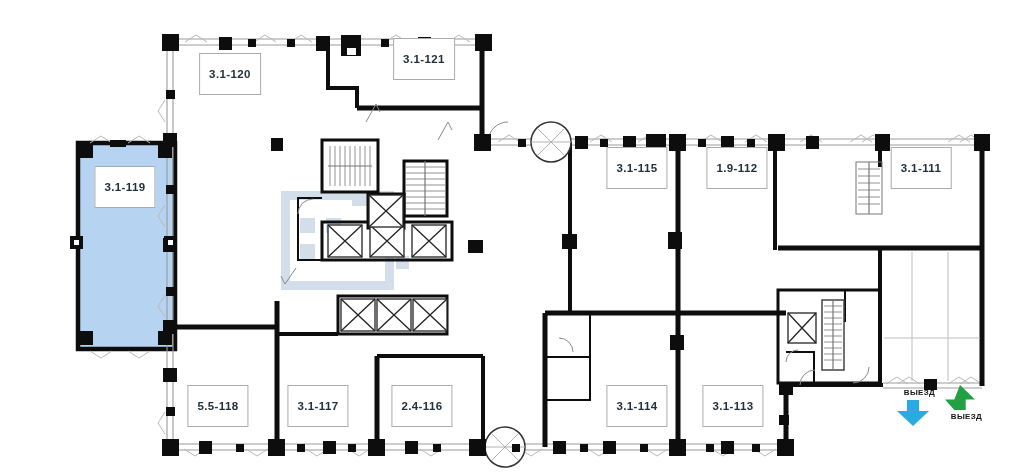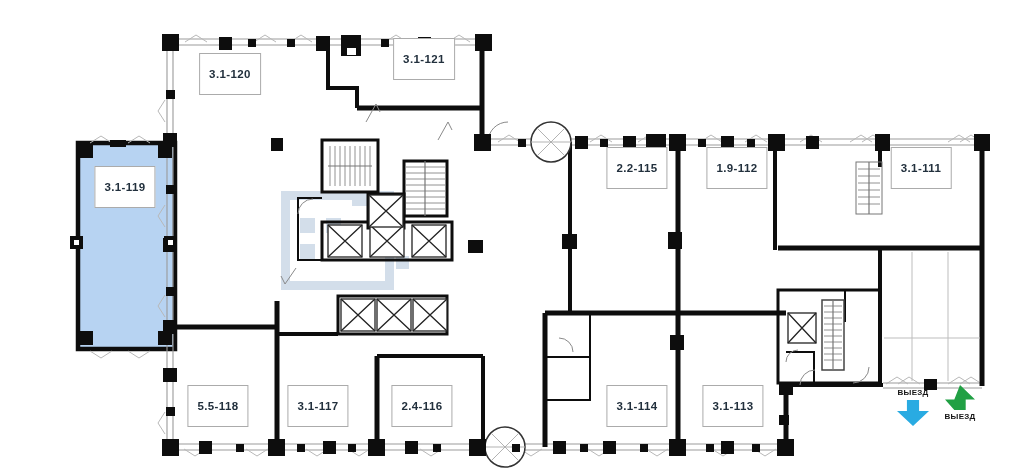--- a/index.html
+++ b/index.html
@@ -13,21 +13,21 @@
             line-height:1;letter-spacing:2px;color:var(--watermark-strong);}
   .wm-dot{left:396px;top:256px;width:13px;height:13px;background:var(--watermark-strong);}
   .wm-tagline{left:421px;top:254px;font-size:15px;letter-spacing:4.2px;color:var(--watermark-soft);}
   
   .plan-svg{position:absolute;left:0;top:0;}
   
   .u-label{position:absolute;transform:translate(-50%,-50%);background:#fff;
            border:1px solid #ababab;padding:14px 9px;font-size:11.5px;font-weight:700;
            letter-spacing:.4px;color:var(--label-text);white-space:nowrap;cursor:pointer;}
   
-  .marker{position:absolute;width:44px;text-align:center;font-size:8px;font-weight:700;
+  .marker{position:absolute;width:44px;text-align:right;font-size:8px;font-weight:700;
           color:#151515;letter-spacing:.3px;}
   .arrow-down{width:32px;height:26px;margin:3px auto 0;background:var(--exit-arrow);
       clip-path:polygon(31% 0,69% 0,69% 42%,100% 42%,50% 100%,0 42%,31% 42%);}
   .arrow-up{width:30px;height:25px;margin:0 auto 2px;background:var(--entry-arrow);
       clip-path:polygon(50% 0,100% 58%,69% 58%,69% 100%,31% 100%,0 58%,31% 58%);}
 </style>
 </head>
 <body>
 
 <div class="stage">
@@ -273,21 +273,21 @@
         <rect x="74" y="240" width="5" height="5" fill="#fff"></rect>
       <rect x="164" y="236" width="13" height="13"></rect>
         <rect x="168" y="240" width="5" height="5" fill="#fff"></rect>
       <rect x="110" y="140" width="16" height="7"></rect>
     </g>
   </svg>
 
   <div class="u-label" style="left:230px;top:74px">3.1-120</div>
   <div class="u-label" style="left:424px;top:59px">3.1-121</div>
   <div class="u-label" style="left:125px;top:187px">3.1-119</div>
-  <div class="u-label" style="left:637px;top:168px">2.2-115</div>
+  <div class="u-label" style="left:637px;top:168px">3.1-115</div>
   <div class="u-label" style="left:737px;top:168px">1.9-112</div>
   <div class="u-label" style="left:921px;top:168px">3.1-111</div>
   <div class="u-label" style="left:218px;top:406px">5.5-118</div>
   <div class="u-label" style="left:318px;top:406px">3.1-117</div>
   <div class="u-label" style="left:422px;top:406px">2.4-116</div>
   <div class="u-label" style="left:637px;top:406px">3.1-114</div>
   <div class="u-label" style="left:733px;top:406px">3.1-113</div>
 
   <div class="marker" style="left:891px;top:388px">
     <div>ВЫЕЗД</div>

